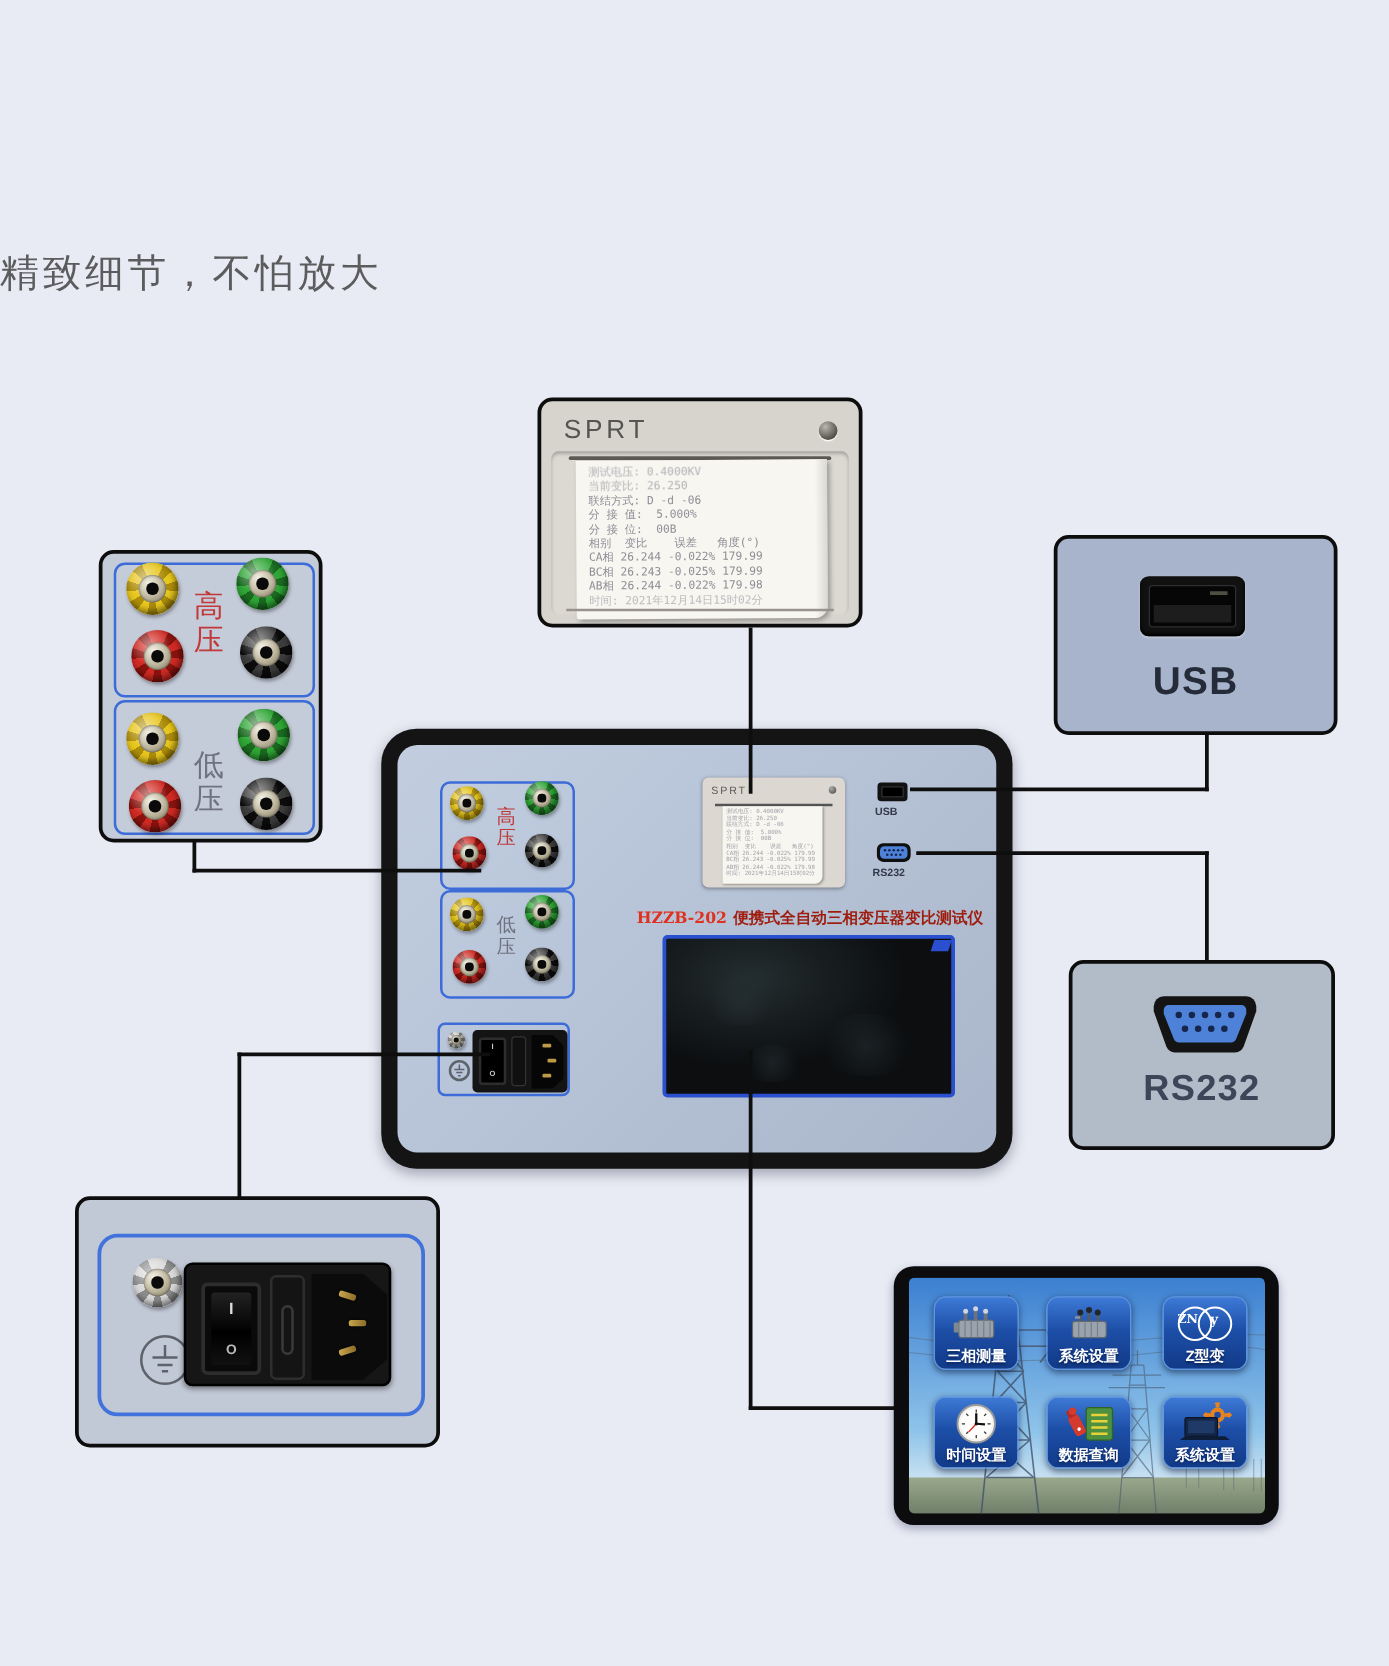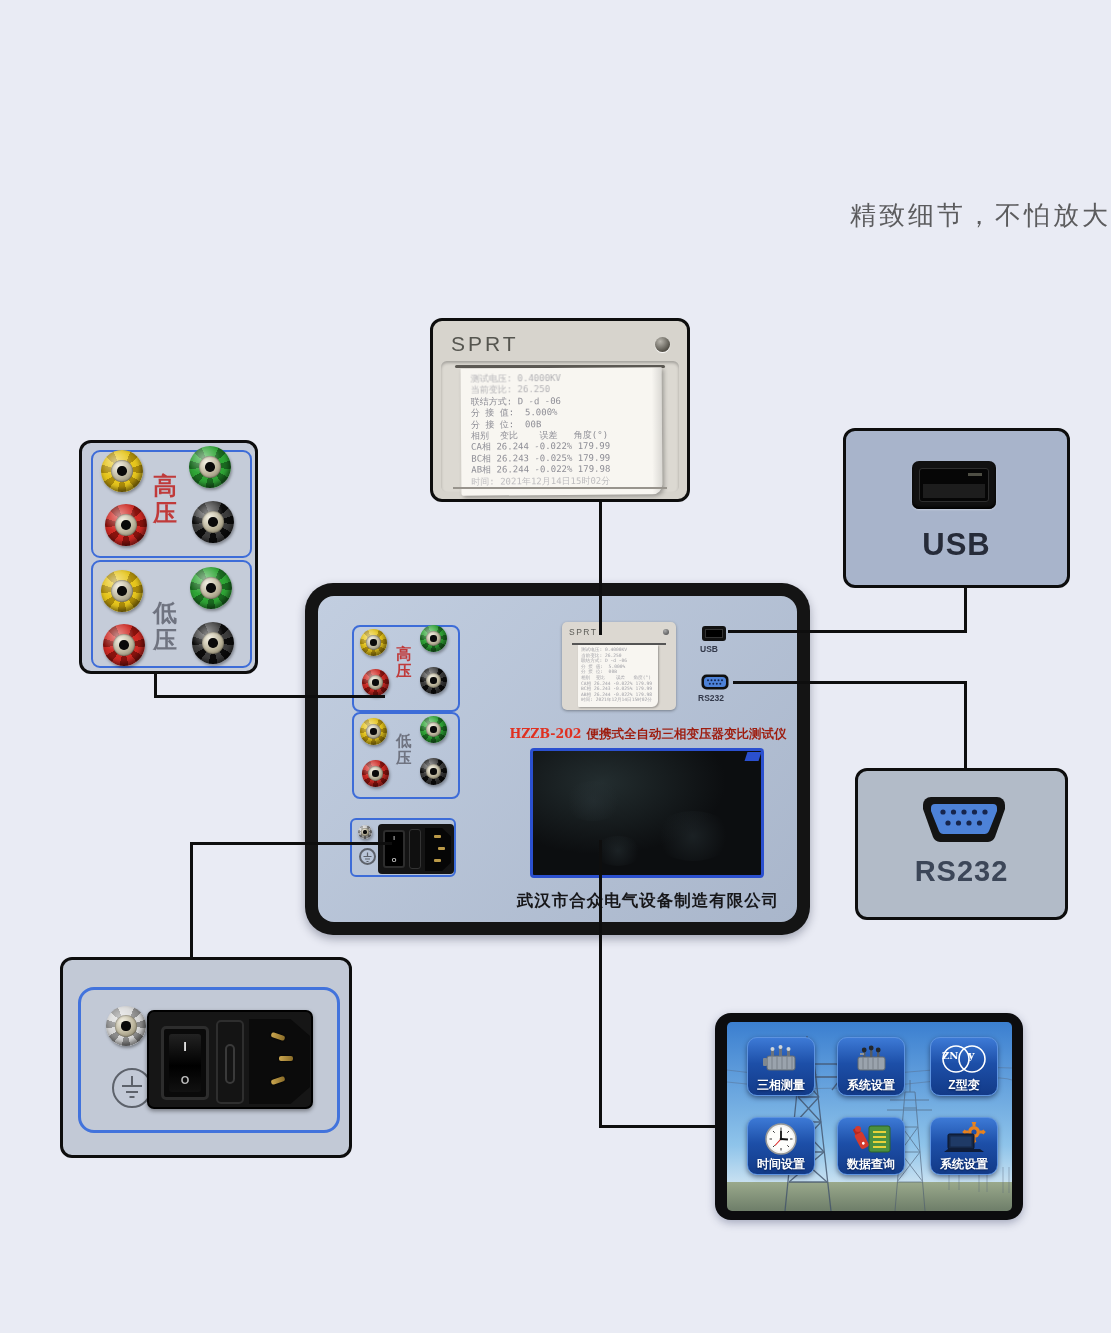--- a/index.html
+++ b/index.html
@@ -3,22 +3,22 @@
 <meta charset="utf-8">
 <style>
   html,body{margin:0;padding:0;background:#e9ebf4;}
   *{box-sizing:border-box;}
   .canvas{position:relative;width:1111px;height:1333px;background:#e9ebf4;overflow:hidden;
           font-family:"Liberation Sans","DejaVu Sans",sans-serif;}
 
   
   .page-title{position:absolute;left:0;right:0;top:56px;text-align:center;
     font-size:76px;font-weight:800;color:#3a3a3c;letter-spacing:2px;}
-  .page-sub{position:absolute;left:0;right:0;top:198px;text-align:right;
-    font-size:26px;color:#5c5c5e;letter-spacing:3px;margin-left:26px;}
+  .page-sub{position:absolute;left:0;right:0;top:198px;text-align:left;
+    font-size:31px;color:#5c5c5e;letter-spacing:3px;}
 
   
   .ln{position:absolute;background:#0e0e0e;z-index:50;}
 
   
   .co{position:absolute;border:3px solid #0d0d0d;border-radius:12px;z-index:10;}
 
   
   .printer-co{left:430px;top:318px;width:260px;height:184px;background:#d7d4cd;}
   .sprt-brand{position:absolute;left:18px;top:11px;font-size:21px;color:#55554f;
@@ -56,21 +56,21 @@
   .rs232-co{left:855px;top:768px;width:213px;height:152px;background:#b2bbc8;}
   .db9-big{position:absolute;left:63px;top:22px;}
   .rs232-label-big{position:absolute;left:0;right:0;top:84px;text-align:center;
     font-size:29px;font-weight:600;color:#3c4658;letter-spacing:1px;}
 
   
   .term-co{left:79px;top:440px;width:179px;height:234px;background:#c5ccd9;}
   .tpanel{position:absolute;left:9px;width:161px;height:108px;border:2px solid #3d6cd8;border-radius:9px;}
   .tpanel.hv{top:7px;}
   .tpanel.lv{top:117px;}
-  .vlabel{position:absolute;width:28px;font-weight:700;text-align:left;line-height:1.12;}
+  .vlabel{position:absolute;width:28px;font-weight:400;text-align:center;line-height:1.12;}
   .term-co .vlabel{left:60px;font-size:24px;}
   .term-co .hv .vlabel{top:21px;color:#c03a3a;}
   .term-co .lv .vlabel{top:38px;color:#6f7380;}
 
   
   .jack{position:absolute;border-radius:50%;
     background:radial-gradient(circle at 35% 28%,rgba(255,255,255,.5),rgba(255,255,255,0) 40%),
       repeating-conic-gradient(var(--c1) 0 24deg,var(--c2) 24deg 48deg);
     box-shadow:inset -2px -3px 5px rgba(0,0,0,.5),1px 2px 3px rgba(0,0,0,.35);}
   .jack .ring{position:absolute;left:23%;top:23%;width:54%;height:54%;border-radius:50%;
@@ -314,21 +314,20 @@
         <span class="model">HZZB-202</span><span class="desc">便携式全自动三相变压器变比测试仪</span>
       </div>
 
       <div class="d-screen">
         <div class="tab"></div>
         <div class="spot" style="left:30px;top:30px;width:60px;height:40px;"></div>
         <div class="spot" style="left:120px;top:60px;width:80px;height:50px;"></div>
         <div class="spot" style="left:60px;top:85px;width:50px;height:30px;"></div>
       </div>
 
-      <div class="d-company">武汉市合众电气设备制造有限公司</div>
     </div>
   </div>
 
   <div class="co printer-co">
     <div class="sprt-brand">SPRT</div>
     <div class="sprt-btn"></div>
     <div class="sprt-face">
       <div class="sprt-slot"></div>
       <div class="sprt-roller"></div>
       <div class="paper">

